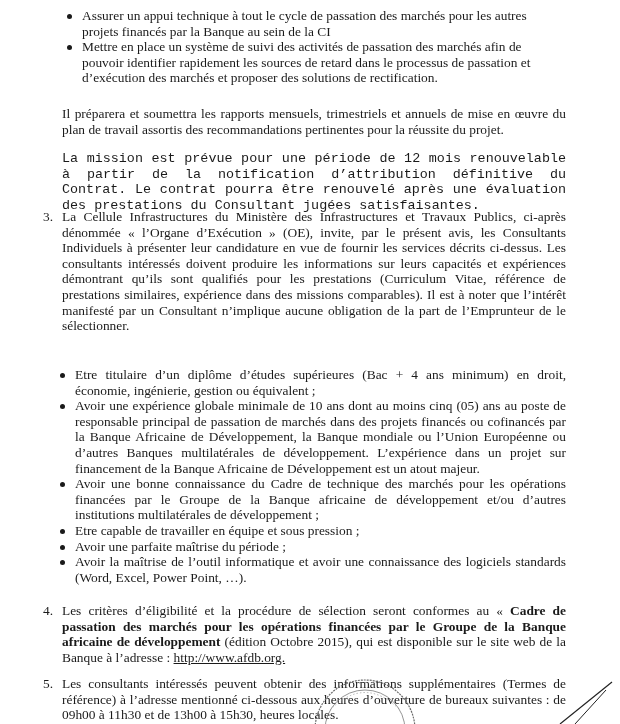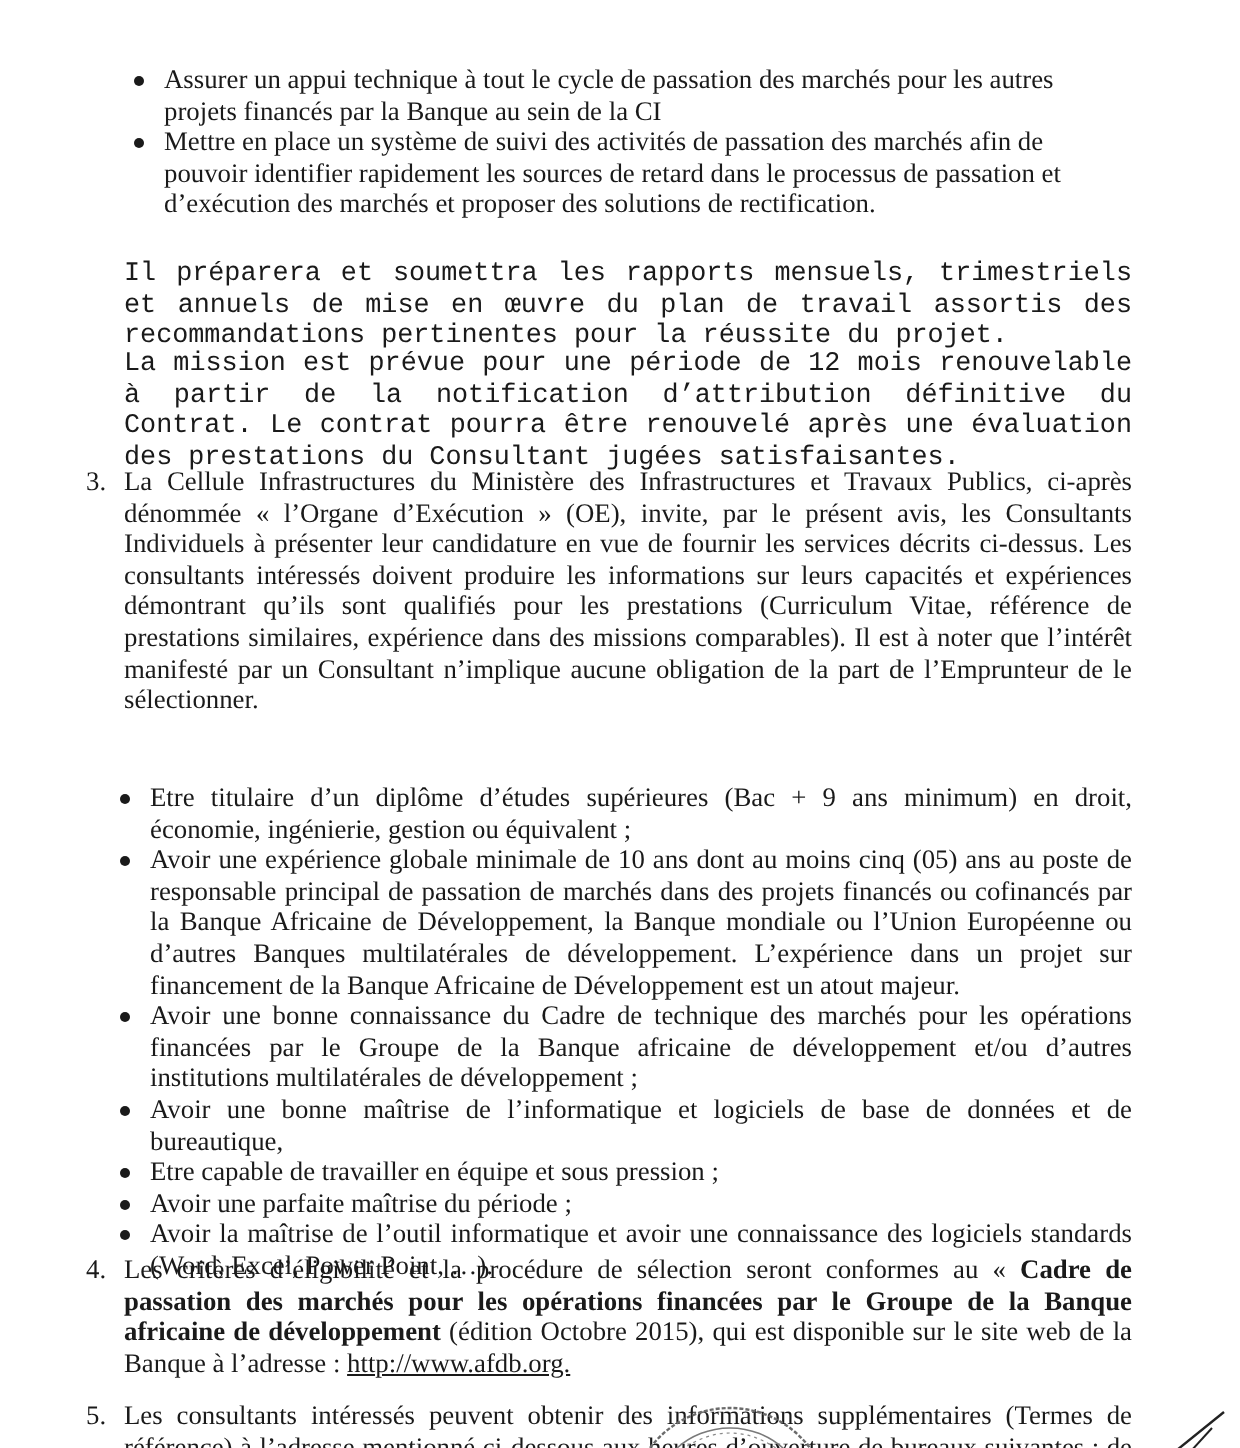--- a/index.html
+++ b/index.html
@@ -1,21 +1,21 @@
 <!DOCTYPE html>
 <html><head>
   <meta charset="utf-8">
   <style>
     html, body { margin: 0; padding: 0; background: #ffffff; }
     body {
       width: 620px; height: 724px; overflow: hidden; position: relative;
       font-family: "Liberation Serif", "DejaVu Serif", serif;
       color: #1a1a1a; font-size: 13.4px; line-height: 15.6px;
     }
-    .page { position: absolute; left: 0; top: 0; width: 620px; height: 512px; margin-top: 24px; }
+    .page { position: absolute; left: 0; top: 0; width: 620px; height: 512px; }
     .blk { position: absolute; }
     .just { text-align: justify; text-align-last: left; }
     .bullet-list { position: absolute; margin: 0; padding: 0; list-style: none; }
     .bullet-list li { position: relative; margin: 0; padding: 0; }
     .bullet-list li .dot {
       position: absolute; width: 5px; height: 5px; border-radius: 50%;
       background: #1a1a1a; top: 6px;
     }
     .num { position: absolute; }
     b, .bold { font-weight: bold; }
@@ -32,44 +32,40 @@
     <li>
       <span class="dot" style="left:-15px;"></span>
       <span>Assurer un appui technique à tout le cycle de passation des marchés pour les autres projets financés par la Banque au sein de la CI</span>
     </li>
     <li>
       <span class="dot" style="left:-15px;"></span>
       <span>Mettre en place un système de suivi des activités de passation des marchés afin de pouvoir identifier rapidement les sources de retard dans le processus de passation et d’exécution des marchés et proposer des solutions de rectification.</span>
     </li>
   </ul>
 
-  <p class="blk just" style="left:62px; top:106px; width:504px; margin:0;font-family:Liberation Mono, monospace;">Il préparera et soumettra les rapports mensuels, trimestriels et annuels de mise en œuvre du plan de travail assortis des recommandations pertinentes pour la réussite du projet.</p>
+  <p class="blk just" style="left:62px; top:106px; width:504px; margin:0;">Il préparera et soumettra les rapports mensuels, trimestriels et annuels de mise en œuvre du plan de travail assortis des recommandations pertinentes pour la réussite du projet.</p>
 
   <p class="blk just" style="left:62px; top:151px; width:504px; margin:0;font-family:Liberation Mono, monospace;">La mission est prévue pour une période de 12 mois renouvelable à partir de la notification d’attribution définitive du Contrat. Le contrat pourra être renouvelé après une évaluation des prestations du Consultant jugées satisfaisantes.</p>
 
   <span class="num" style="left:43px; top:209px;">3.</span>
   <p class="blk just" style="left:62px; top:209px; width:504px; margin:0;">La Cellule Infrastructures du Ministère des Infrastructures et Travaux Publics, ci-après dénommée « l’Organe d’Exécution » (OE), invite, par le présent avis, les Consultants Individuels à présenter leur candidature en vue de fournir les services décrits ci-dessus. Les consultants intéressés doivent produire les informations sur leurs capacités et expériences démontrant qu’ils sont qualifiés pour les prestations (Curriculum Vitae, référence de prestations similaires, expérience dans des missions comparables). Il est à noter que l’intérêt manifesté par un Consultant n’implique aucune obligation de la part de l’Emprunteur de le sélectionner.</p>
 
 
   <ul class="bullet-list" style="left:75px; top:367px; width:491px;">
     <li class="just" style="margin-bottom:0;">
       <span class="dot" style="left:-15px;"></span>
-      <span>Etre titulaire d’un diplôme d’études supérieures (Bac + 9 ans minimum) en droit, économie, ingénierie, gestion ou équivalent ;</span>
+      <span>Etre titulaire d’un diplôme d’études supérieures (Bac + 4 ans minimum) en droit, économie, ingénierie, gestion ou équivalent ;</span>
     </li>
     <li class="just">
       <span class="dot" style="left:-15px;"></span>
       <span>Avoir une expérience globale minimale de 10 ans dont au moins cinq (05) ans au poste de responsable principal de passation de marchés dans des projets financés ou cofinancés par la Banque Africaine de Développement, la Banque mondiale ou l’Union Européenne ou d’autres Banques multilatérales de développement. L’expérience dans un projet sur financement de la Banque Africaine de Développement est un atout majeur.</span>
     </li>
     <li class="just">
       <span class="dot" style="left:-15px;"></span>
       <span>Avoir une bonne connaissance du Cadre de technique des marchés pour les opérations financées par le Groupe de la Banque africaine de développement et/ou d’autres institutions multilatérales de développement ;</span>
-    </li>
-    <li class="just">
-      <span class="dot" style="left:-15px;"></span>
-      <span>Avoir une bonne maîtrise de l’informatique et logiciels de base de données et de bureautique,</span>
     </li>
     <li class="just">
       <span class="dot" style="left:-15px;"></span>
       <span>Etre capable de travailler en équipe et sous pression ;</span>
     </li>
     <li class="just">
       <span class="dot" style="left:-15px;"></span>
       <span>Avoir une parfaite maîtrise du période ;</span>
     </li>
     <li class="just">

